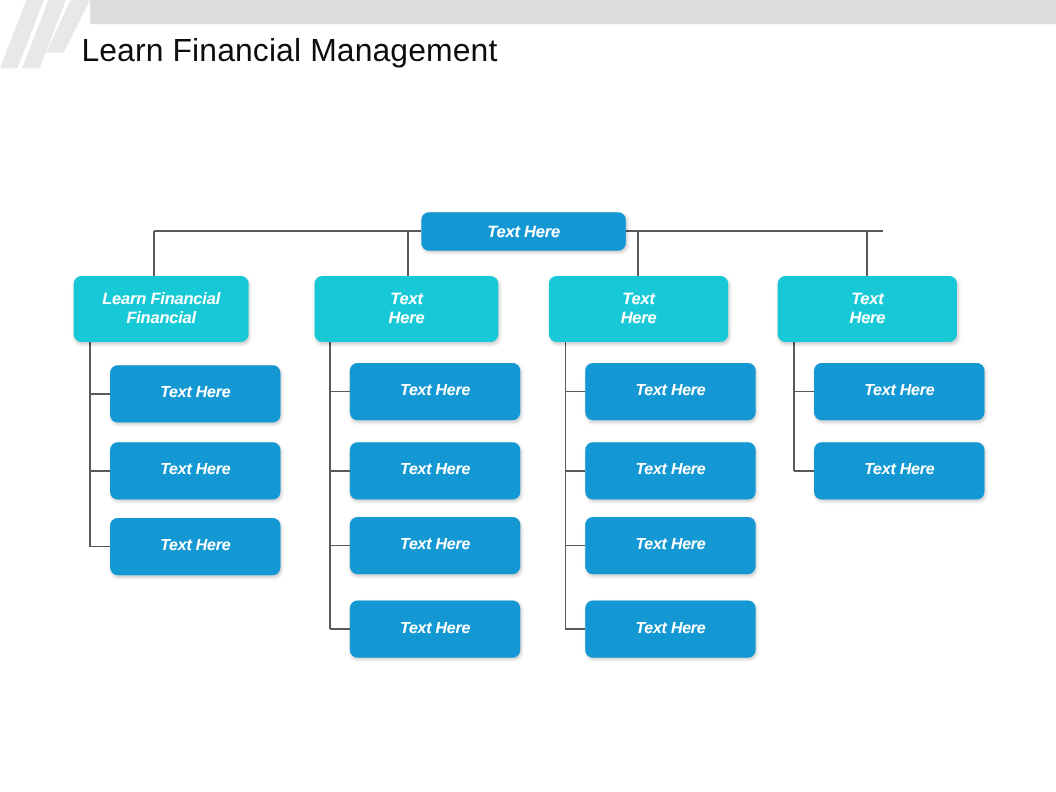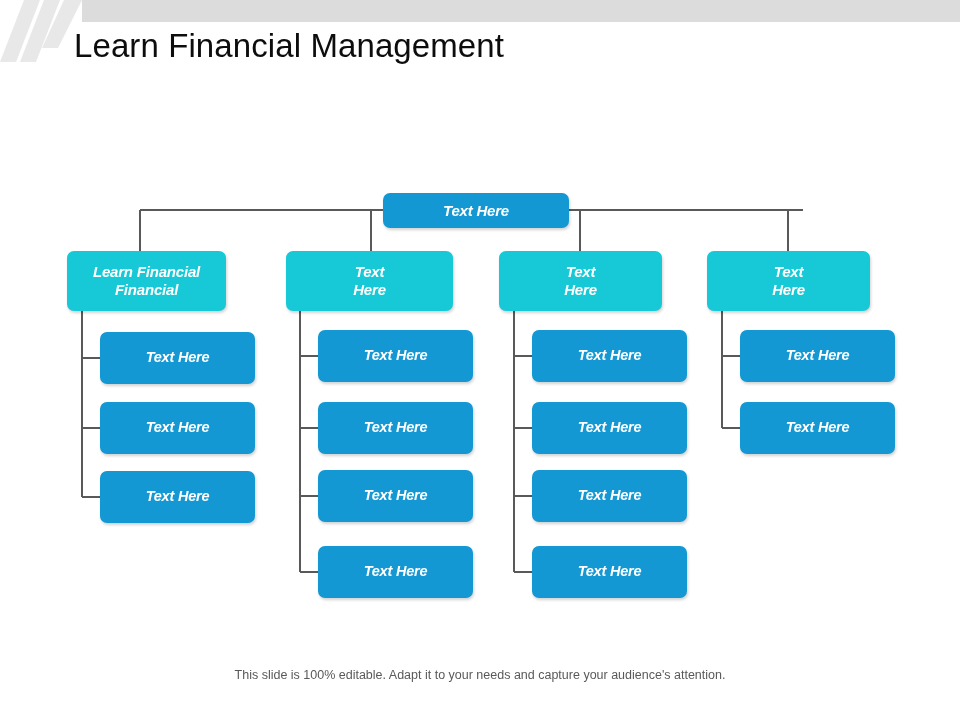--- a/index.html
+++ b/index.html
@@ -38,21 +38,21 @@
   }
 
   
   .page-title {
     position: absolute;
     left: 74px;
     top: 22px;
     width: 700px;
     height: 48px;
     line-height: 48px;
-    font-size: 33px;
+    font-size: 29px;
     font-weight: normal;
     color: #0d0d0d;
     letter-spacing: 0.1px;
     white-space: nowrap;
   }
 
   
   .diagram {
     position: absolute;
     left: 0;
@@ -235,15 +235,14 @@
 
     <div class="node node-l3" style="left:740px; top:330px; width:155px; height:52px;">
       <span class="label">Text Here</span>
     </div>
     <div class="node node-l3" style="left:740px; top:402px; width:155px; height:52px;">
       <span class="label">Text Here</span>
     </div>
 
   </div>
 
-  <div class="footer-note">This slide is 100% editable. Adapt it to your needs and capture your audience's attention.</div>
 
 </div>
 
 </body></html>

